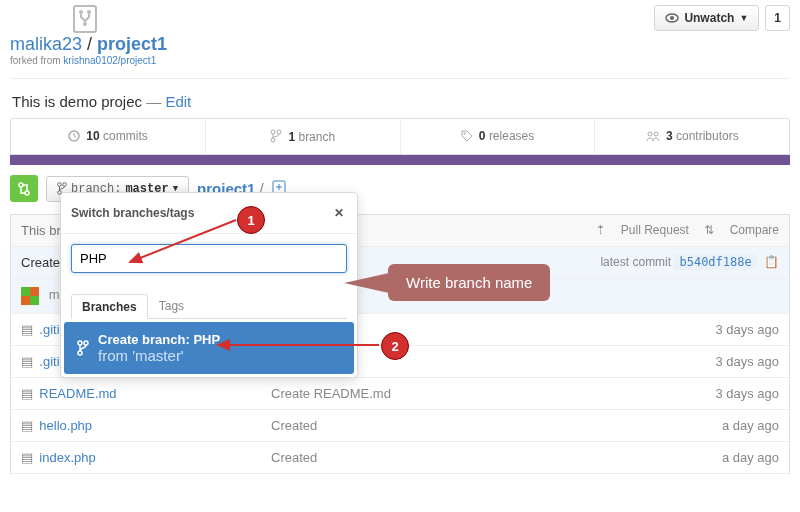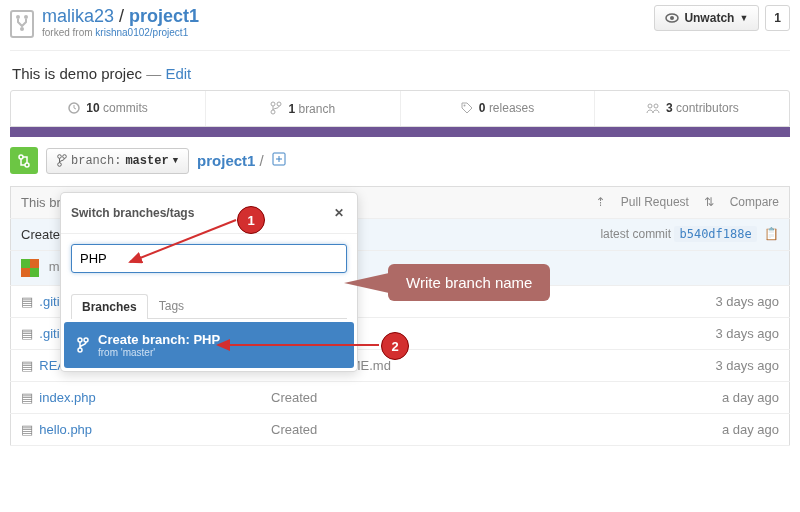--- a/index.html
+++ b/index.html
@@ -1,20 +1,20 @@
 <!DOCTYPE html>
 <html><head>
 <meta charset="utf-8">
 <style>
   body { margin:0; font-family:Helvetica,Arial,sans-serif; font-size:13px; background:#fff; color:#333; }
   a { color:#4183c4; text-decoration:none; }
   .wrap { width:800px; margin:0 auto; padding:0 10px; box-sizing:border-box; position:relative; }
   .header { display:flex; align-items:flex-start; justify-content:space-between; padding:5px 0 12px; border-bottom:1px solid #eee;}
   .logo { width:24px;height:28px;margin-right:8px; }
-  .crumbs { display:flex; align-items:flex-end; }
+  .crumbs { display:flex; align-items:center;flex-direction:column; }
   .titleLine { font-size:18px; line-height:22px; }
   .titleLine b { color:#4183c4; }
   .fork { font-size:10px; color:#888; }
   .btn { display:inline-flex; align-items:center; gap:5px; padding:5px 10px; font-size:12px; font-weight:bold;
          color:#333; background:linear-gradient(#fff,#eee); border:1px solid #d5d5d5; border-radius:3px; cursor:pointer;}
   .btn .caret { font-size:9px; }
   .count { border:1px solid #d5d5d5;border-radius:3px;padding:5px 8px;font-size:12px;font-weight:bold;margin-left:6px;background:#fff;}
   .descRow { padding:14px 2px 8px; font-size:15px; color:#333;}
   .descRow .edit { color:#888; }
   .statsBar { display:flex; border:1px solid #ddd; border-radius:3px 3px 0 0; background:#fff;}
@@ -47,21 +47,21 @@
   .popHd span{font-weight:bold;font-size:12px;color:#555;}
   .close{width:16px;height:16px;border-radius:50%;display:flex;align-items:center;justify-content:center;color:#aaa;font-size:11px;cursor:pointer;}
   .popBody{padding:10px;}
   .searchBox{width:100%;box-sizing:border-box;border:1px solid #4183c4;border-radius:3px;padding:6px 8px;font-size:13px;
              box-shadow:0 0 4px rgba(65,131,196,.4);}
   .tabs{display:flex;gap:0;border-bottom:1px solid #ddd;margin:10px 10px 0;}
   .tab{padding:5px 10px;font-size:12px;color:#888;border:1px solid transparent;border-bottom:none;border-radius:3px 3px 0 0;cursor:pointer;}
   .tab.active{color:#333;border-color:#ddd;background:#fff;font-weight:bold;position:relative;top:1px;}
   .create{margin:3px;background:#4183c4;color:#fff;padding:10px 12px;border-radius:3px;cursor:pointer;display:flex;align-items:center;gap:8px;}
   .create .t1{font-weight:bold;font-size:13px;}
-  .create .t2{font-size:10px;color:#cde0f3;}
+  .create .t2{font-size:15px;color:#cde0f3;}
   
   .callout{position:absolute;width:26px;height:26px;border-radius:50%;background:#d32f2f;color:#fff;
            display:flex;align-items:center;justify-content:center;font-weight:bold;font-size:13px;border:1px solid #800;z-index:10;pointer-events:none;}
   .arrow{position:absolute;z-index:9;pointer-events:none;}
   .bubble{position:absolute;background:#ae6a66;color:#fff;font-size:15px;padding:10px 18px;border-radius:6px;z-index:8;pointer-events:none;}
   .bubble::before{content:'';position:absolute;left:-44px;top:50%;transform:translateY(-50%);
                   border-style:solid;border-width:10px 45px 10px 0;border-color:transparent #ae6a66 transparent transparent;}
 </style>
 </head>
 <body>
@@ -207,26 +207,26 @@
           <td style="width:230px"><span class="fileIcon">▤</span><a>.gitignore</a></td>
           <td style="color:#888">Created</td>
           <td class="age">3 days ago</td>
         </tr>
         <tr>
           <td style="width:230px"><span class="fileIcon">▤</span><a>README.md</a></td>
           <td style="color:#888">Create README.md</td>
           <td class="age">3 days ago</td>
         </tr>
         <tr>
+          <td style="width:230px"><span class="fileIcon">▤</span><a>hello.php</a></td>
+          <td style="color:#888">Created</td>
+          <td class="age">a day ago</td>
+        </tr>
+        <tr>
           <td style="width:230px"><span class="fileIcon">▤</span><a>index.php</a></td>
-          <td style="color:#888">Created</td>
-          <td class="age">a day ago</td>
-        </tr>
-        <tr>
-          <td style="width:230px"><span class="fileIcon">▤</span><a>hello.php</a></td>
           <td style="color:#888">Created</td>
           <td class="age">a day ago</td>
         </tr>
       </tbody>
   </table>
 
   <div class="pop">
     <div class="popHd">
       <span>Switch branches/tags</span>
       <span class="close">✕</span>

